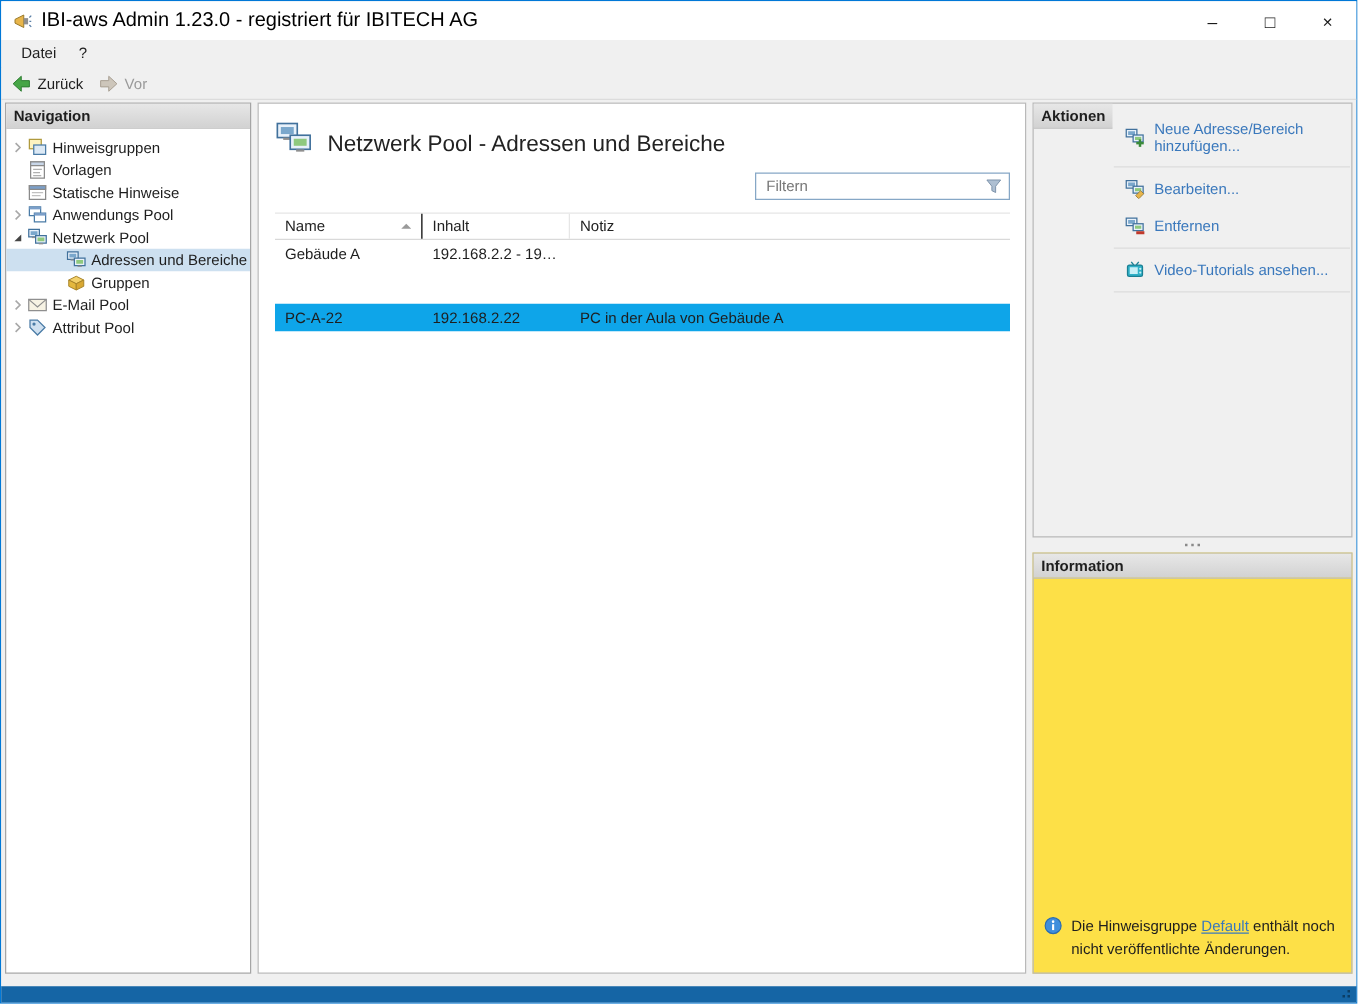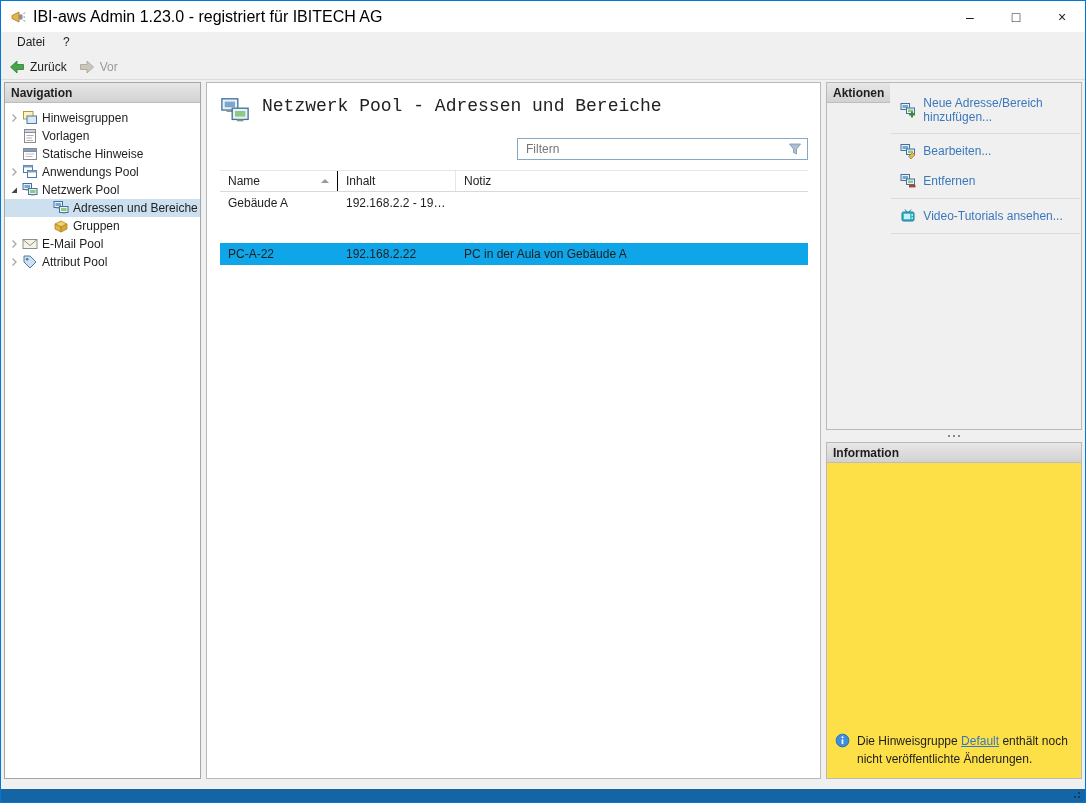--- a/index.html
+++ b/index.html
@@ -33,24 +33,24 @@
   .nav-panel { width: 197px; background: #fff; border: 1px solid #a5a5a5; display: flex; flex-direction: column; }
   .tree { padding-top: 6px; }
   .tree-item { height: 18px; display: flex; align-items: center; cursor: default; white-space: nowrap; }
   .tree-item .chev { width: 12px; margin-left: 3px; display: flex; justify-content: center; align-items: center; }
   .tree-item .ticon { width: 16px; height: 16px; margin: 0 4px 0 2px; display: flex; }
   .tree-item.child { padding-left: 31px; }
   .tree-item.selected { background: #cde0f0; }
 
   
   .main-panel { flex: 1; background: #fff; border: 1px solid #b9b9b9; display: flex; flex-direction: column; overflow: hidden; }
-  .main-title { display: flex; align-items: flex-start; gap: 12px; padding: 13px 13px 8px 13px; font-family: Liberation Mono, monospace; }
+  .main-title { display: flex; align-items: flex-end; gap: 12px; padding: 13px 13px 8px 13px; }
   .main-title .h1 { font-size: 18px; color: #222; }
   .filter-row { display: flex; justify-content: flex-end; padding: 4px 12px 10px 13px; }
-  .filter-box { width: 291px; height: 22px; border: 1px solid #86a7c6; background: #fff; display: flex; align-items: center; padding: 0 5px 0 8px; }
+  .filter-box { width: 204px; height: 22px; border: 1px solid #86a7c6; background: #fff; display: flex; align-items: center; padding: 0 5px 0 8px; }
   .filter-box input { flex: 1; border: none; outline: none; font: inherit; color: #1e1e1e; min-width: 0; }
   .filter-box input::placeholder { color: #767676; }
 
   .tbl { margin: 0 12px 0 13px; }
   .tbl-header { display: flex; height: 22px; border-top: 1px solid #e6e6e6; border-bottom: 1px solid #d9d9d9; }
   .th { display: flex; align-items: center; padding: 0 8px; color: #222; }
   .th-name { width: 118px; border-right: 1px solid #000000; }
   .th-inhalt { width: 118px; border-right: 1px solid #e6e6e6; }
   .th-notiz { flex: 1; }
   .sort-asc { width: 0; height: 0; border-left: 4px solid transparent; border-right: 4px solid transparent; border-bottom: 4px solid #9a9a9a; margin-left: auto; }

